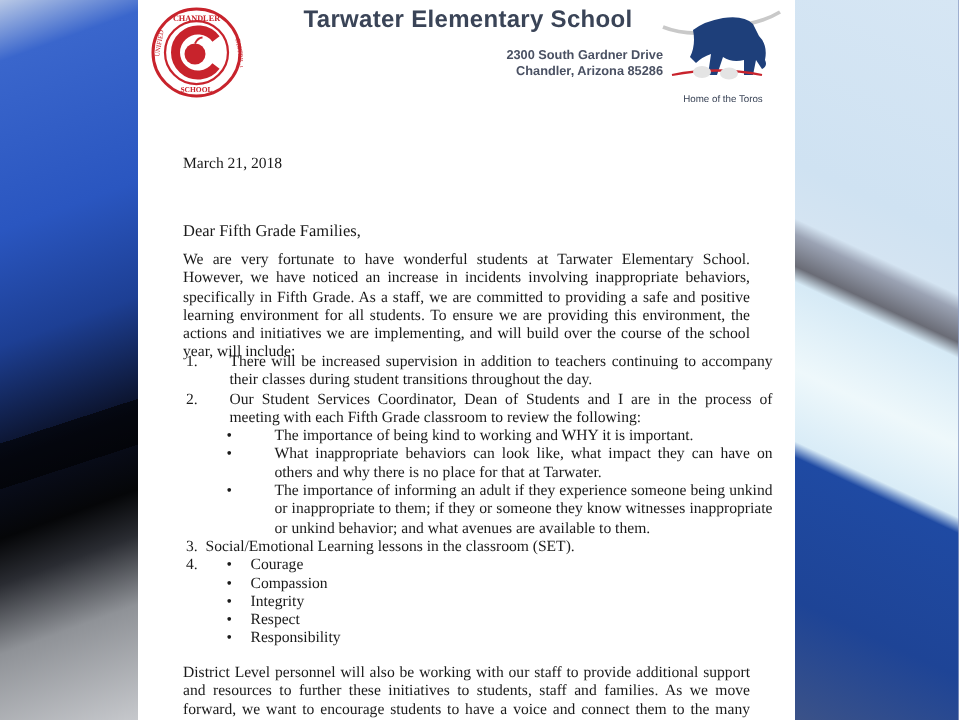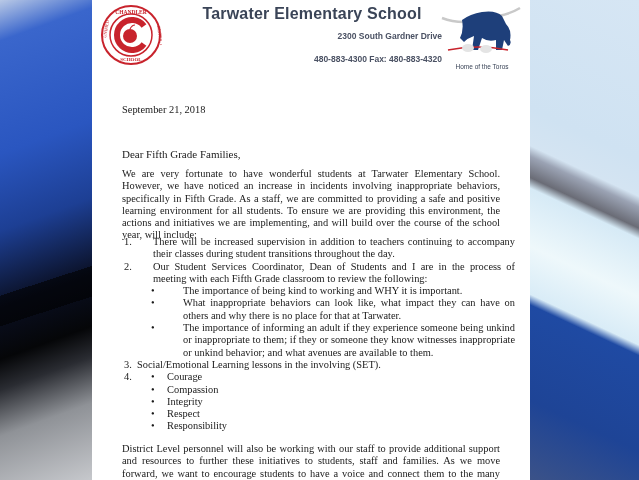--- a/index.html
+++ b/index.html
@@ -73,33 +73,33 @@
       <path d="M44 22 A15 15 0 1 0 44 40" fill="none" stroke="#c8232c" stroke-width="6"></path>
       <circle cx="30" cy="32" r="7" fill="#c8232c"></circle>
       <path d="M30 25 q2 -4 5 -4" stroke="#c8232c" stroke-width="1.2" fill="none"></path>
       <text x="31" y="10" font-size="5.5" text-anchor="middle" fill="#c8232c" font-family="Liberation Serif, serif" font-weight="bold">CHANDLER</text>
       <text x="31" y="57" font-size="5" text-anchor="middle" fill="#c8232c" font-family="Liberation Serif, serif" font-weight="bold">SCHOOL</text>
       <text x="6" y="34" font-size="4.5" fill="#c8232c" font-family="Liberation Serif, serif" transform="rotate(-80 6 34)">UNIFIED</text>
       <text x="57" y="22" font-size="4.5" fill="#c8232c" font-family="Liberation Serif, serif" transform="rotate(80 57 22)">DISTRICT</text>
     </svg>
     <div class="school-name">Tarwater Elementary School</div>
     <div class="addr addr1">2300 South Gardner Drive</div>
-    <div class="addr addr3">480-883-4300   Fax: 480-883-4320</div>
+    <div class="addr addr2">Chandler, Arizona  85286</div>
     <svg class="toro-logo" viewBox="0 0 84 56">
       <path d="M2 14 q10 4 22 4" stroke="#c9c9c9" stroke-width="2.5" fill="none"></path>
       <path d="M58 12 q12 -2 22 -8" stroke="#c9c9c9" stroke-width="2.5" fill="none"></path>
       <path d="M22 16 q8 -6 20 -8 q14 -2 20 4 l4 8 q6 6 4 16 q2 4 -2 6 l-4 -6 l-2 10 l-6 0 l0 -10 q-8 2 -14 -2 l-4 12 l-6 0 l2 -14 q-6 2 -10 6 l-4 -4 q4 -8 2 -18 z" fill="#1e3f7a"></path>
       <path d="M8 46 q30 -6 60 0" stroke="#c8232c" stroke-width="1.5" fill="none"></path>
       <ellipse cx="28" cy="44" rx="6" ry="4" fill="#e4e4e4"></ellipse>
       <ellipse cx="46" cy="45" rx="6" ry="4" fill="#e4e4e4"></ellipse>
     </svg>
     <div class="toro-caption">Home of the Toros</div>
   </div>
 
-  <div class="date">September 21, 2018</div>
+  <div class="date">March 21, 2018</div>
   <div class="salutation">Dear Fifth Grade Families,</div>
   <div class="para para1">We are very fortunate to have wonderful students at Tarwater Elementary School.  However, we have noticed an increase in incidents involving inappropriate behaviors, specifically in Fifth Grade.  As a staff, we are committed to providing a safe and positive learning environment for all students.  To ensure we are providing this environment, the actions and initiatives we are implementing, and will build over the course of the school year, will include:</div>
 
   <ol class="actions">
     <li>
       <span class="num">1.</span>
       <div class="j">There will be increased supervision in addition to teachers continuing to accompany their classes during student transitions throughout the day.</div>
     </li>
     <li>
       <span class="num">2.</span>
@@ -114,21 +114,21 @@
             <div class="j">What inappropriate behaviors can look like, what impact they can have on others and why there is no place for that at Tarwater.</div>
           </li>
         <li>
             <span class="dot">•</span>
             <div class="j">The importance of informing an adult if they experience someone being unkind or inappropriate to them; if they or someone they know witnesses inappropriate or unkind behavior; and what avenues are available to them.</div>
           </li>
       </ul>
     </li>
     <li>
       <span class="num">3.</span>
-      <div>Social/Emotional Learning lessons in the involving (SET).</div>
+      <div>Social/Emotional Learning lessons in the classroom (SET).</div>
     </li>
     <li>
       <span class="num">4.</span>
       <ul class="sub">
         <li>
             <span class="dot">•</span>
             <div>Courage</div>
           </li>
         <li>
             <span class="dot">•</span>

